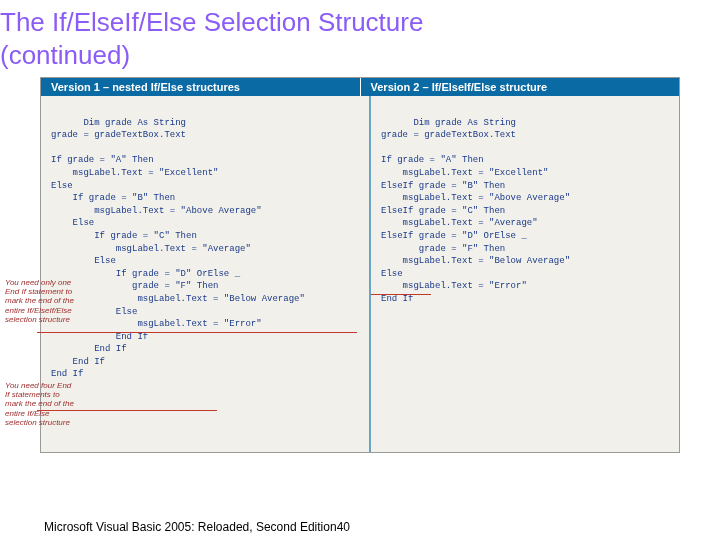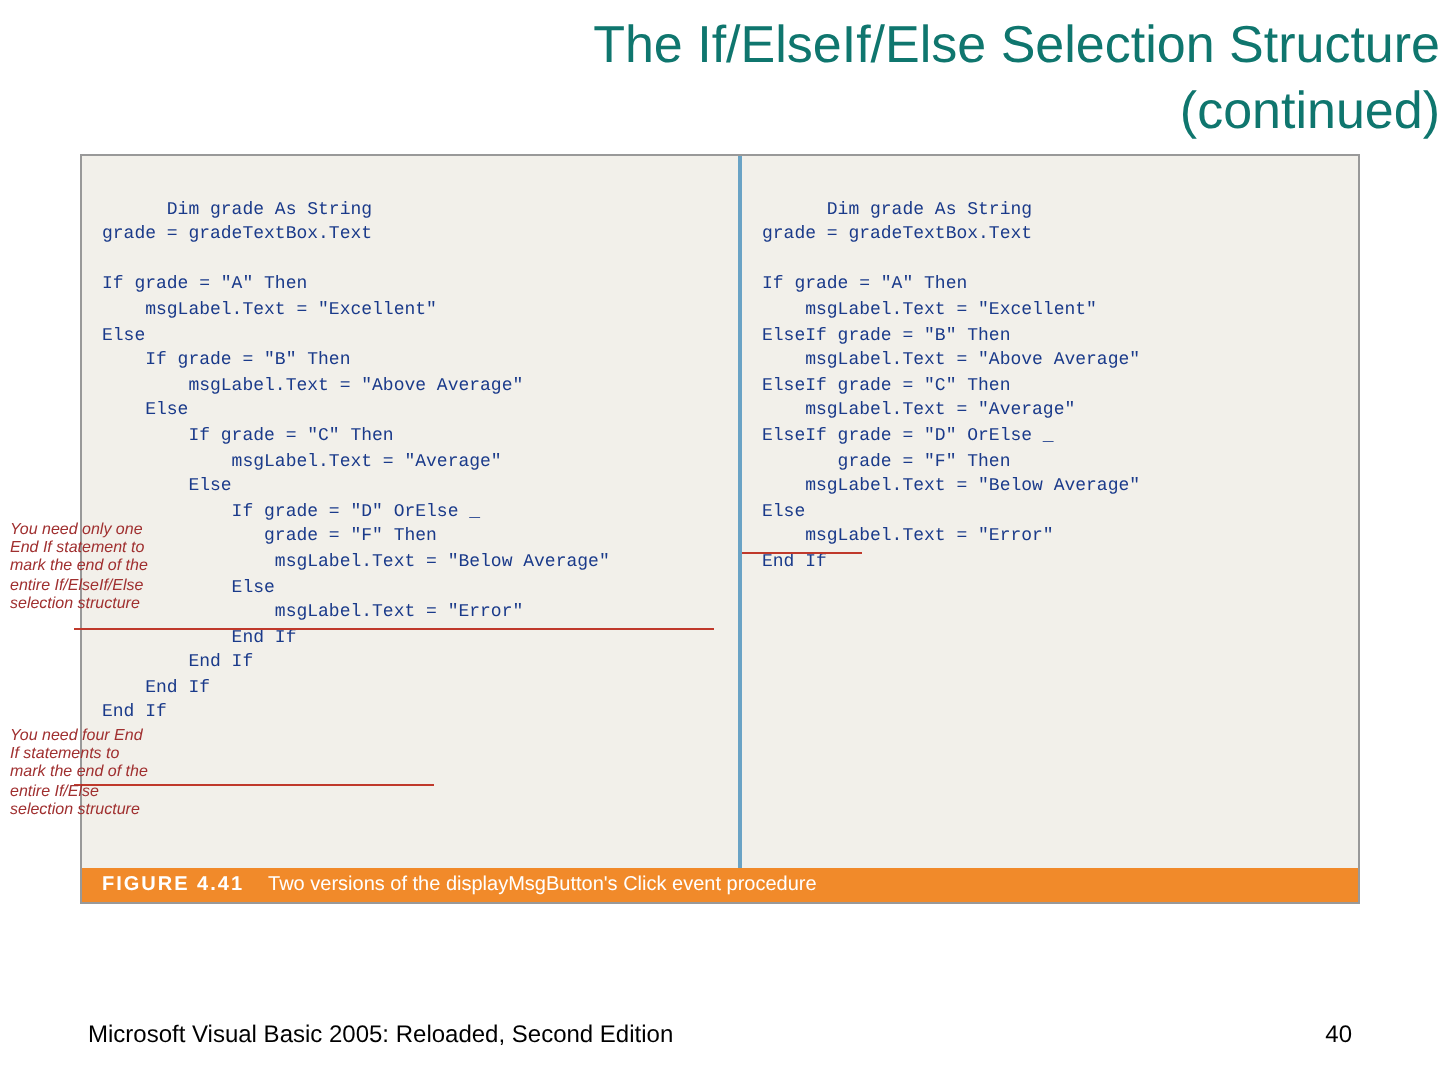--- a/index.html
+++ b/index.html
@@ -5,26 +5,26 @@
   * { margin: 0; padding: 0; box-sizing: border-box; }
   body {
     width: 720px;
     height: 540px;
     background: #fff;
     font-family: Arial, Helvetica, sans-serif;
     position: relative;
     overflow: hidden;
   }
   .slide-title {
-    text-align: right;
+    text-align: left;
     font-size: 26px;
     font-weight: 400;
     padding: 6px 0 2px;
     line-height: 1.25;
-    color: #0f766e;
+    color: #8b5cf6;
   }
   .figure-wrap {
     margin: 4px 40px 0 40px;
     border: 1px solid #999;
     background: #f2f0ea;
   }
   .col-headers {
     display: flex;
     background: #0a6aa3;
     color: #fff;
@@ -79,36 +79,40 @@
     background: #f18a2a;
     color: #fff;
     font-size: 10px;
     padding: 3px 10px;
     gap: 12px;
   }
   .caption-bar .fig-label { font-weight: bold; letter-spacing: 1px; }
   .caption-bar .fig-caption { color: #fff; font-weight: 400; }
   .footer {
     position: absolute;
-    bottom: 16px;
+    bottom: 6px;
     left: 0;
     width: 100%;
     display: flex;
-    justify-content: space-between;
+    justify-content: flex-start;
     padding: 0 44px 0 44px;
     font-size: 12px;
     color: #000;
   }
 </style>
 </head>
 <body>
 
 <h1 class="slide-title">The If/ElseIf/Else Selection Structure<br>(continued)</h1>
 
 <div class="figure-wrap">
+  <div class="col-headers">
+    <div>Version 1 – nested If/Else structures</div>
+    <div>Version 2 – If/ElseIf/Else structure</div>
+  </div>
   <div class="columns">
     <div class="col">
       <span>Dim grade As String
 grade = gradeTextBox.Text
 
 If grade = "A" Then
     msgLabel.Text = "Excellent"
 Else
     If grade = "B" Then
         msgLabel.Text = "Above Average"
@@ -142,22 +146,18 @@
     msgLabel.Text = "Average"
 ElseIf grade = "D" OrElse _
        grade = "F" Then
     msgLabel.Text = "Below Average"
 Else
     msgLabel.Text = "Error"
 End If</span>
       <div class="redline" style="left:0; top:198px; width:60px;"></div>
     </div>
   </div>
-  <div class="caption-bar">
-    <span class="fig-label">FIGURE 4.41</span>
-    <span class="fig-caption">Two versions of the displayMsgButton's Click event procedure</span>
-  </div>
 </div>
 
 <div class="footer">
   <span>Microsoft Visual Basic 2005: Reloaded, Second Edition</span>
   <span>40</span>
 </div>
 
 </body></html>

